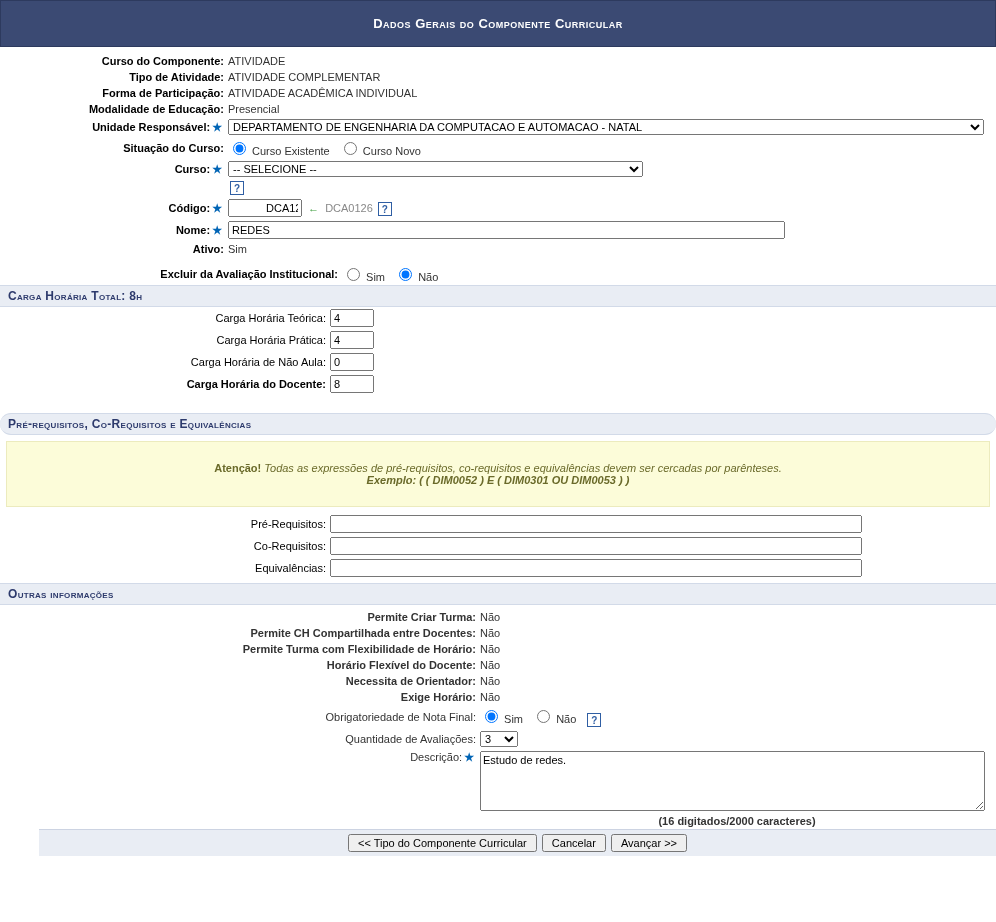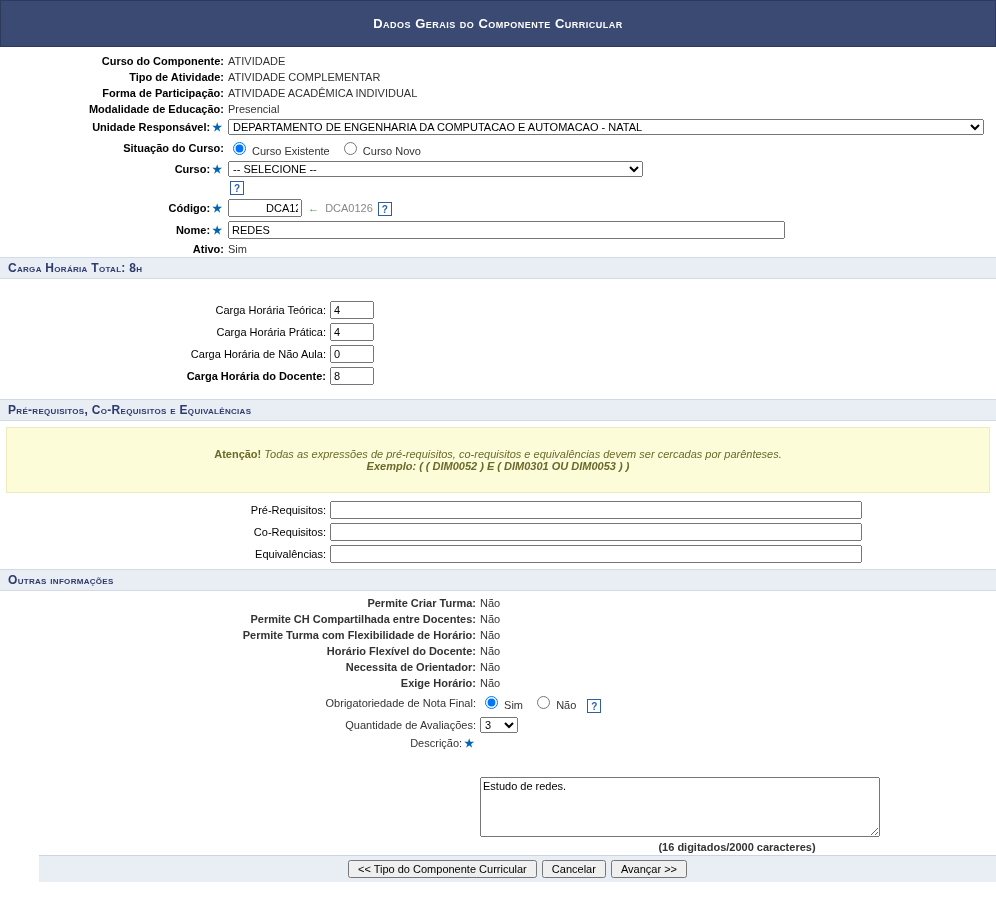--- a/index.html
+++ b/index.html
@@ -84,21 +84,21 @@
   }
   .warn-box b { font-style: normal; color: #6a6a2a; }
   .warn-box .ex { font-weight: bold; }
   .other-label {
     text-align: right;
     width: 478px;
     font-weight: bold;
     padding-right: 2px;
   }
   .other-value { text-align: left; padding-left: 4px; font-weight: normal; }
-  .desc-area { width: 400px; height: 60px; resize: both; margin-top: 40px; }
+  .desc-area { width: 505px; height: 60px; resize: both; }
   .counter { font-weight: bold; text-align: center; padding-top: 2px; }
   .footer-bar {
     background: #e9edf4;
     border-top: 1px solid #ccd3e2;
     padding: 4px 0;
     text-align: center;
     margin-left: 39px;
   }
   .footer-bar button {
     font-family: Verdana, Arial, sans-serif;
@@ -174,45 +174,58 @@
       <td class="label"><span>Nome:</span><span class="star">★</span></td>
       <td class="value"><input type="text" class="nome-input" value="REDES" style=""></td>
     </tr>
     <tr>
       <td class="label">Ativo:</td>
       <td class="value"><span class="static-val">Sim</span></td>
     </tr>
   </tbody>
     </table>
 
+  <table class="fields" style="margin-top:6px;">
+    <tbody>
+        <tr>
+      <td class="label" style="width:340px;">Excluir da Avaliação Institucional:</td>
+      <td class="value radio-row">
+        <input type="radio" name="excluir" style="">
+        <label>Sim</label>
+        <input type="radio" name="excluir" checked="" style="">
+        <label>Não</label>
+      </td>
+    </tr>
+  </tbody>
+    </table>
 </div>
 
 <div class="section-bar">Carga Horária Total: 8h</div>
-<table class="fields" style="margin-top:20px;">
+<table class="fields" style="margin-top:0;">
   <tbody>
       <tr>
     <td class="label" style="width:328px;font-weight:normal;">Carga Horária Teórica:</td>
     <td class="value"><input type="text" class="carga-input" value="4" style=""></td>
   </tr>
   <tr>
     <td class="label" style="width:328px;font-weight:normal;">Carga Horária Prática:</td>
     <td class="value"><input type="text" class="carga-input" value="4" style=""></td>
   </tr>
   <tr>
     <td class="label" style="width:328px;font-weight:normal;">Carga Horária de Não Aula:</td>
     <td class="value"><input type="text" class="carga-input" value="0" style=""></td>
   </tr>
   <tr>
     <td class="label" style="width:328px;font-weight:bold;text-align:right;">Carga Horária do Docente:</td>
     <td class="value"><input type="text" class="carga-input" value="8" style=""></td>
   </tr>
 </tbody>
   </table>
 
-<div class="section-bar" style="margin-top:12px;">Pré-requisitos, Co-Requisitos e Equivalências</div>
+<div class="section-bar" style="margin-top:18px;border-radius:11px;">Pré-requisitos, Co-Requisitos e Equivalências</div>
 <div class="warn-box">
   <b>Atenção!</b><span> Todas as expressões de pré-requisitos, co-requisitos e equivalências devem ser cercadas por parênteses.</span><br>
   <span class="ex">Exemplo: ( ( DIM0052 ) E ( DIM0301 OU DIM0053 ) )</span>
 </div>
 <table class="fields">
   <tbody>
       <tr>
     <td class="label" style="width:328px;font-weight:normal;">Pré-Requisitos:</td>
     <td class="value"><input type="text" class="prereq-input" style=""></td>
   </tr>

